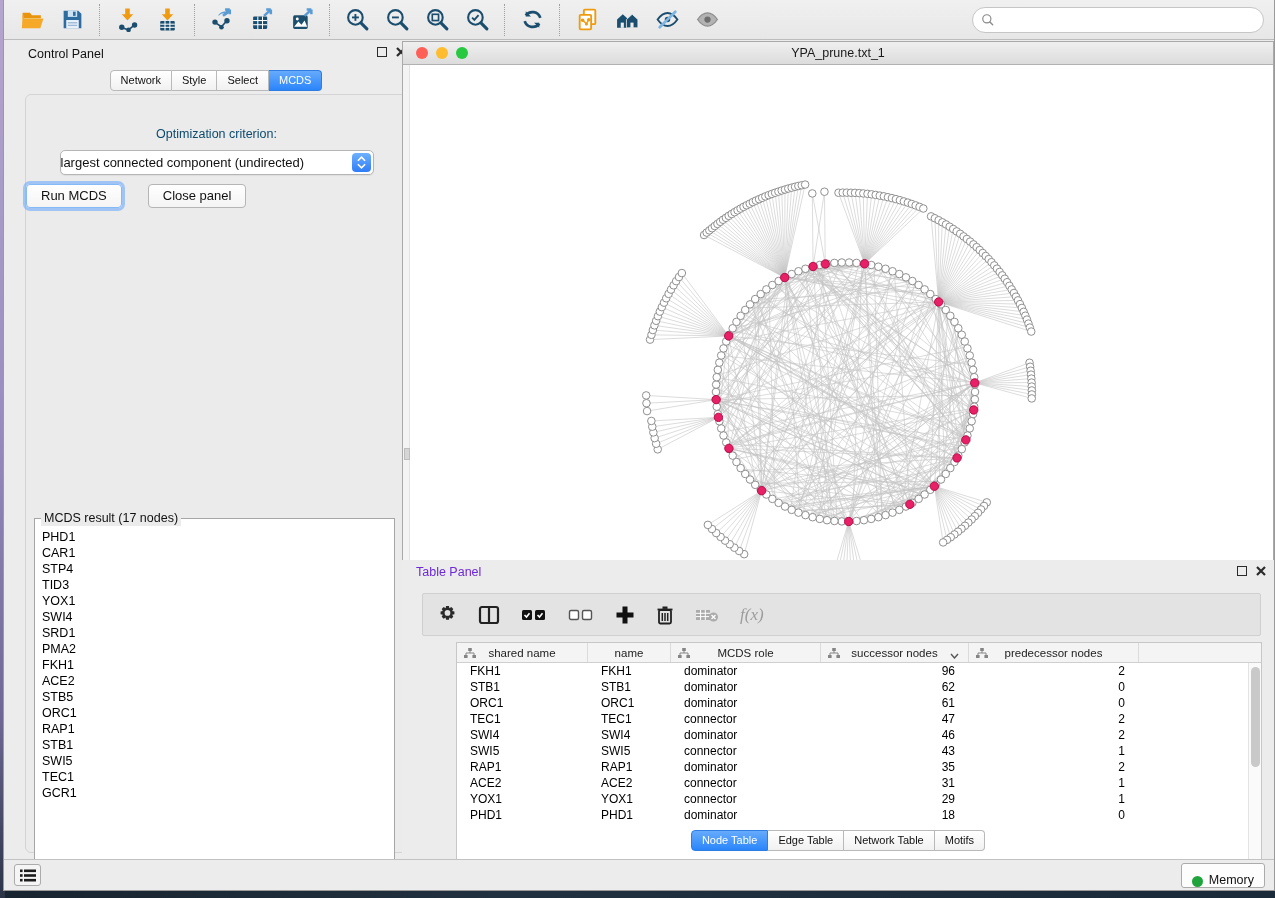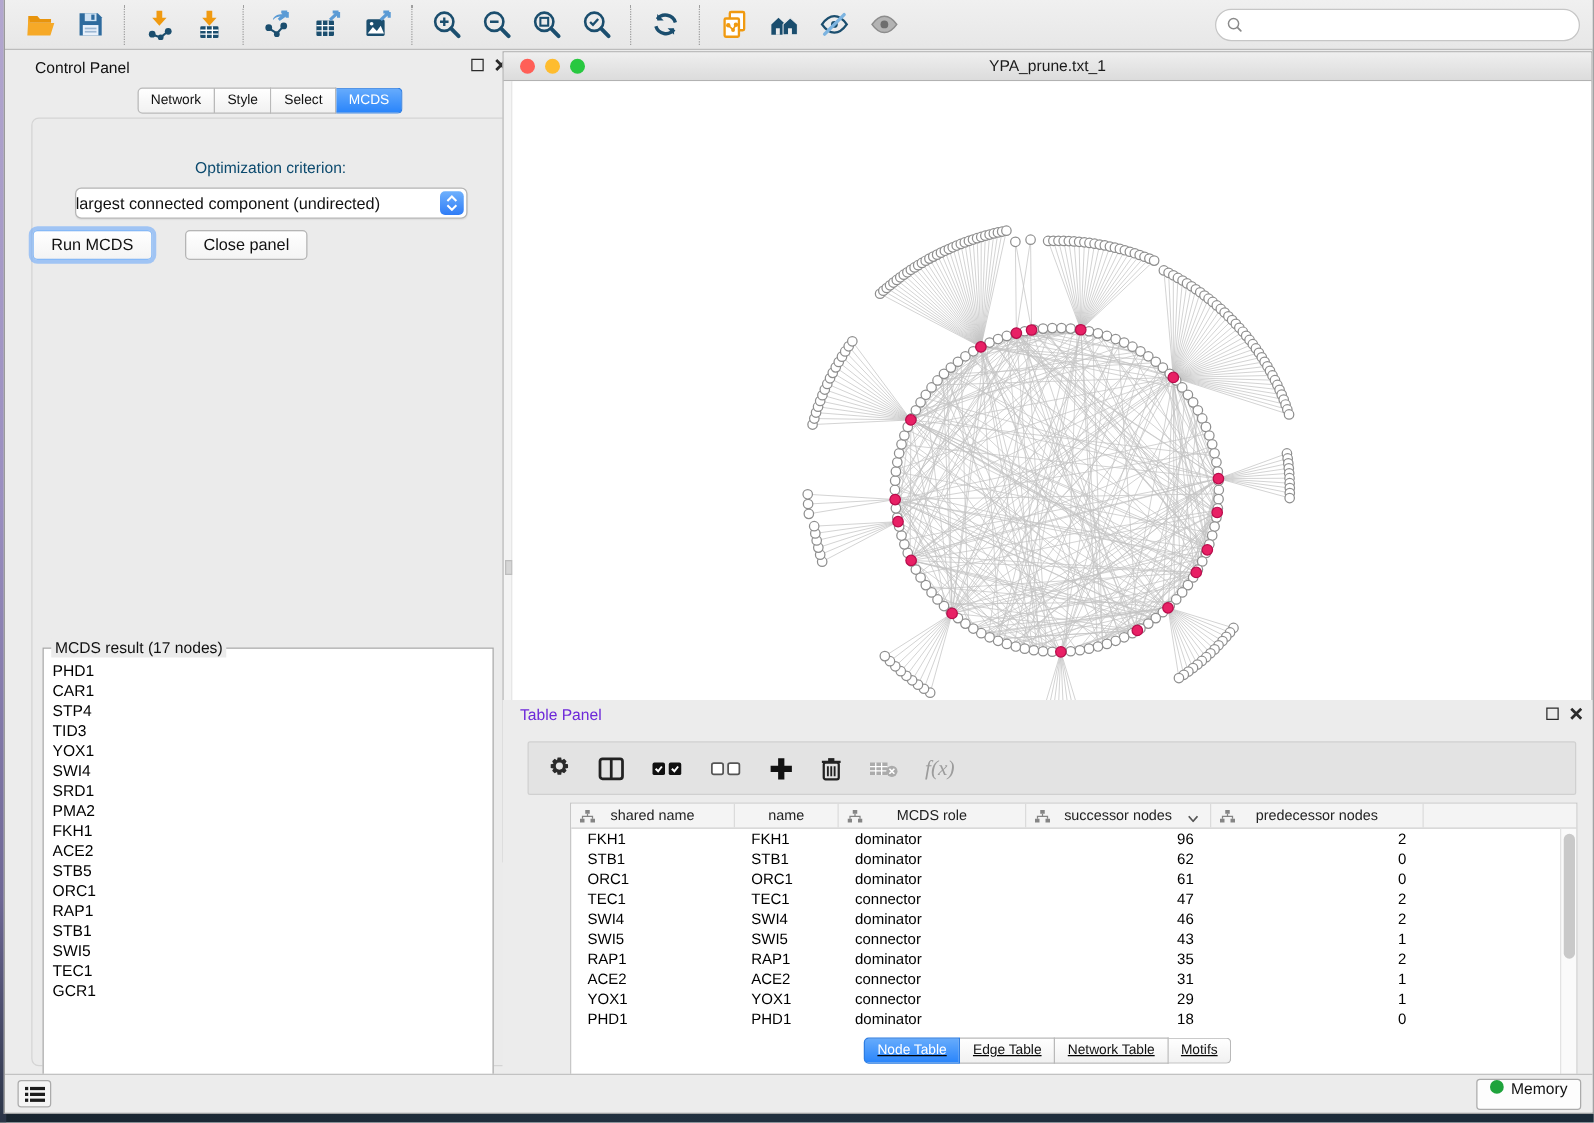--- a/index.html
+++ b/index.html
@@ -105,29 +105,29 @@
   .th .sort { position:absolute; right:9px; top:6px; }
   .tbody { position:absolute; left:0; right:13px; top:20px; bottom:0; overflow:hidden; }
   .tr { display:grid; grid-template-columns:131px 83px 150px 148px 170px 1fr; height:16px; }
   .td { font-size:12px; color:#000; line-height:16px; padding-left:13px; white-space:nowrap; }
   .td.num { text-align:right; padding-left:0; padding-right:14px; }
   .table-scroll { position:absolute; right:0; top:20px; bottom:0; width:13px; background:#fafafa;
     border-left:1px solid #e3e3e3; }
   .scroll-thumb { position:absolute; left:2px; top:4px; width:9px; height:100px;
     background:#c9c9c9; border-radius:5px; }
 
-  .tp-tabs { position:absolute; left:0; right:0; bottom:8px; display:flex; justify-content:center;text-decoration:underline; }
+  .tp-tabs { position:absolute; left:0; right:0; bottom:8px; display:flex; justify-content:center; }
 
   
   .status-bar { position:absolute; left:0; right:0; bottom:0; height:31px; background:#ececec;
     border-top:1px solid #c2c2c2; }
   .list-btn { position:absolute; left:10px; top:4px; width:27px; height:22px; background:#f5f5f5;
     border:1px solid #ababab; border-radius:3px; display:flex; align-items:center; justify-content:center; }
   .memory-btn { position:absolute; right:9px; top:3px; height:25px; background:#fdfdfd;
-    border:1px solid #ababab; border-radius:3px; display:flex; align-items:flex-start; gap:6px;
+    border:1px solid #ababab; border-radius:3px; display:flex; align-items:flex-end; gap:6px;
     padding:0 10px; font-size:12.5px; color:#111; }
   .mem-dot { width:11px; height:11px; border-radius:50%; }
 </style>
 </head>
 <body>
 
 <div class="desktop-left"></div>
 
 <div class="window">
 

